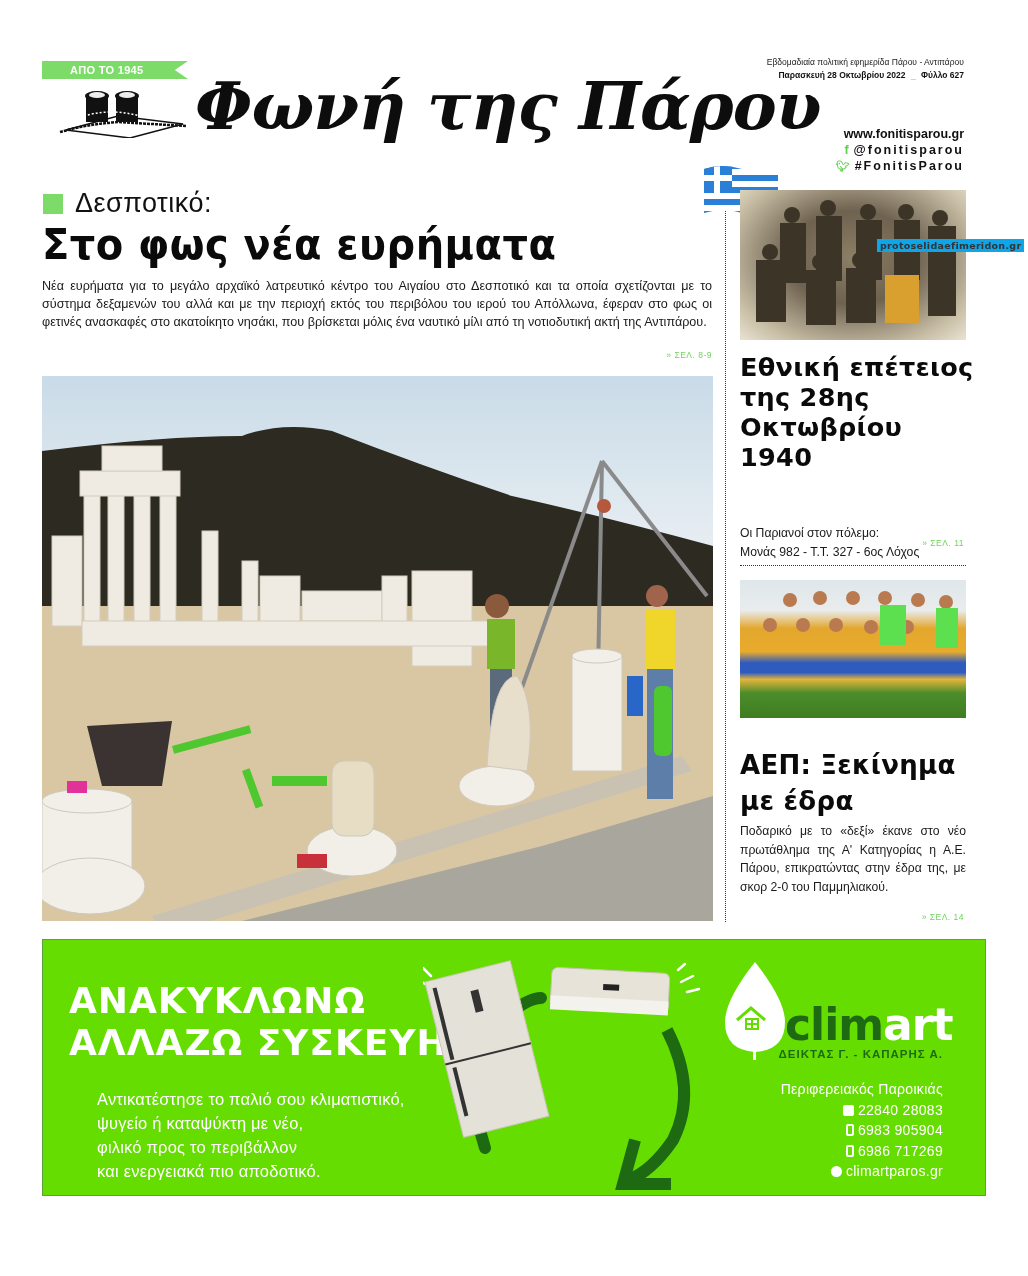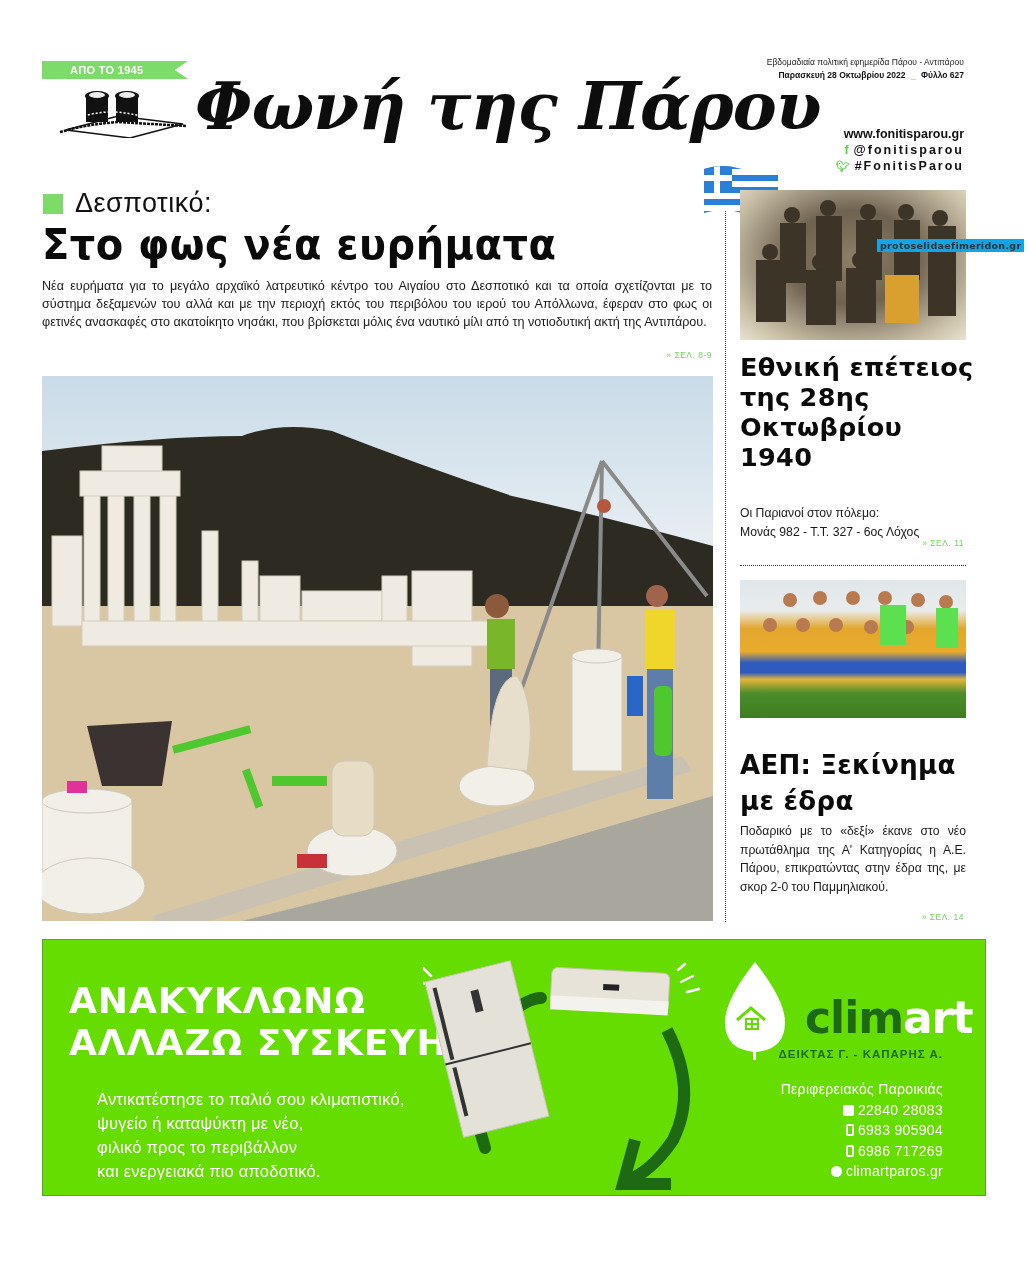--- a/index.html
+++ b/index.html
@@ -87,21 +87,21 @@
     position: absolute; left: 42px; top: 939px; width: 944px; height: 257px;
     background: #66dd00; border: 1px solid #5aa23a;
   }
   .ad-headline {
     position: absolute; left: 26px; top: 40px; color: #fff; font-weight: bold; font-size: 36px;
     line-height: 42px; letter-spacing: 1px; font-family: "DejaVu Sans", sans-serif;
   }
   .ad-body { position: absolute; left: 26px; top: 147px; color: #fff; font-size: 16.5px; line-height: 24px; letter-spacing: 0.2px; margin-left: 28px; }
   .ad-art { position: absolute; left: 380px; top: 0px; width: 300px; height: 257px; }
   .climart-logo { position: absolute; left: 672px; top: 20px; width: 240px; height: 100px; }
-  .climart-word { position: absolute; left: 742px; top: 53px; font-size: 44px; font-weight: bold; letter-spacing: -1px; line-height: 50px; font-family: "DejaVu Sans", sans-serif; padding-left: 20px; }
+  .climart-word { position: absolute; left: 742px; top: 60px; font-size: 44px; font-weight: bold; letter-spacing: -1px; line-height: 50px; font-family: "DejaVu Sans", sans-serif; }
   .climart-word .clim { color: #1d6a13; }
   .climart-word .art { color: #fff; }
   .climart-owners { position: absolute; right: 42px; top: 108px; color: #1d6a13; font-weight: bold; font-size: 11.5px; letter-spacing: 1px; }
   .ad-contact { position: absolute; right: 42px; top: 139px; text-align: right; color: #fff; font-size: 14px; line-height: 20.5px; letter-spacing: 0.3px; }
   .ad-contact .ico { display: inline-block; width: 11px; height: 11px; background: #fff; border-radius: 2px; margin-right: 4px; vertical-align: -1px; }
   .ad-contact .ico.mobile { width: 8px; height: 12px; background: transparent; border: 2px solid #fff; border-radius: 2px; }
   .ad-contact .ico.globe { border-radius: 50%; }
 </style>
 </head>
 <body>
@@ -262,21 +262,21 @@
   </svg>
 </div>
 <div class="watermark">protoselidaefimeridon.gr</div>
 
 <div class="side-headline" style="top:352px;">
   <div>Εθνική επέτειος</div>
   <div>της 28ης</div>
   <div>Οκτωβρίου</div>
   <div>1940</div>
 </div>
-<div class="side-body" style="top:504px;">
+<div class="side-body" style="top:524px;">
   <div>Οι Παριανοί στον πόλεμο:</div>
   <div>Μονάς 982 - Τ.Τ. 327 - 6ος Λόχος</div>
 </div>
 <span class="page-ref side-ref" style="top:538px;">» ΣΕΛ. 11</span>
 
 <div class="story-divider"></div>
 
 <div class="football-photo">
   <svg width="226" height="138" viewBox="0 0 226 138">
     <g fill="#b97a50">

